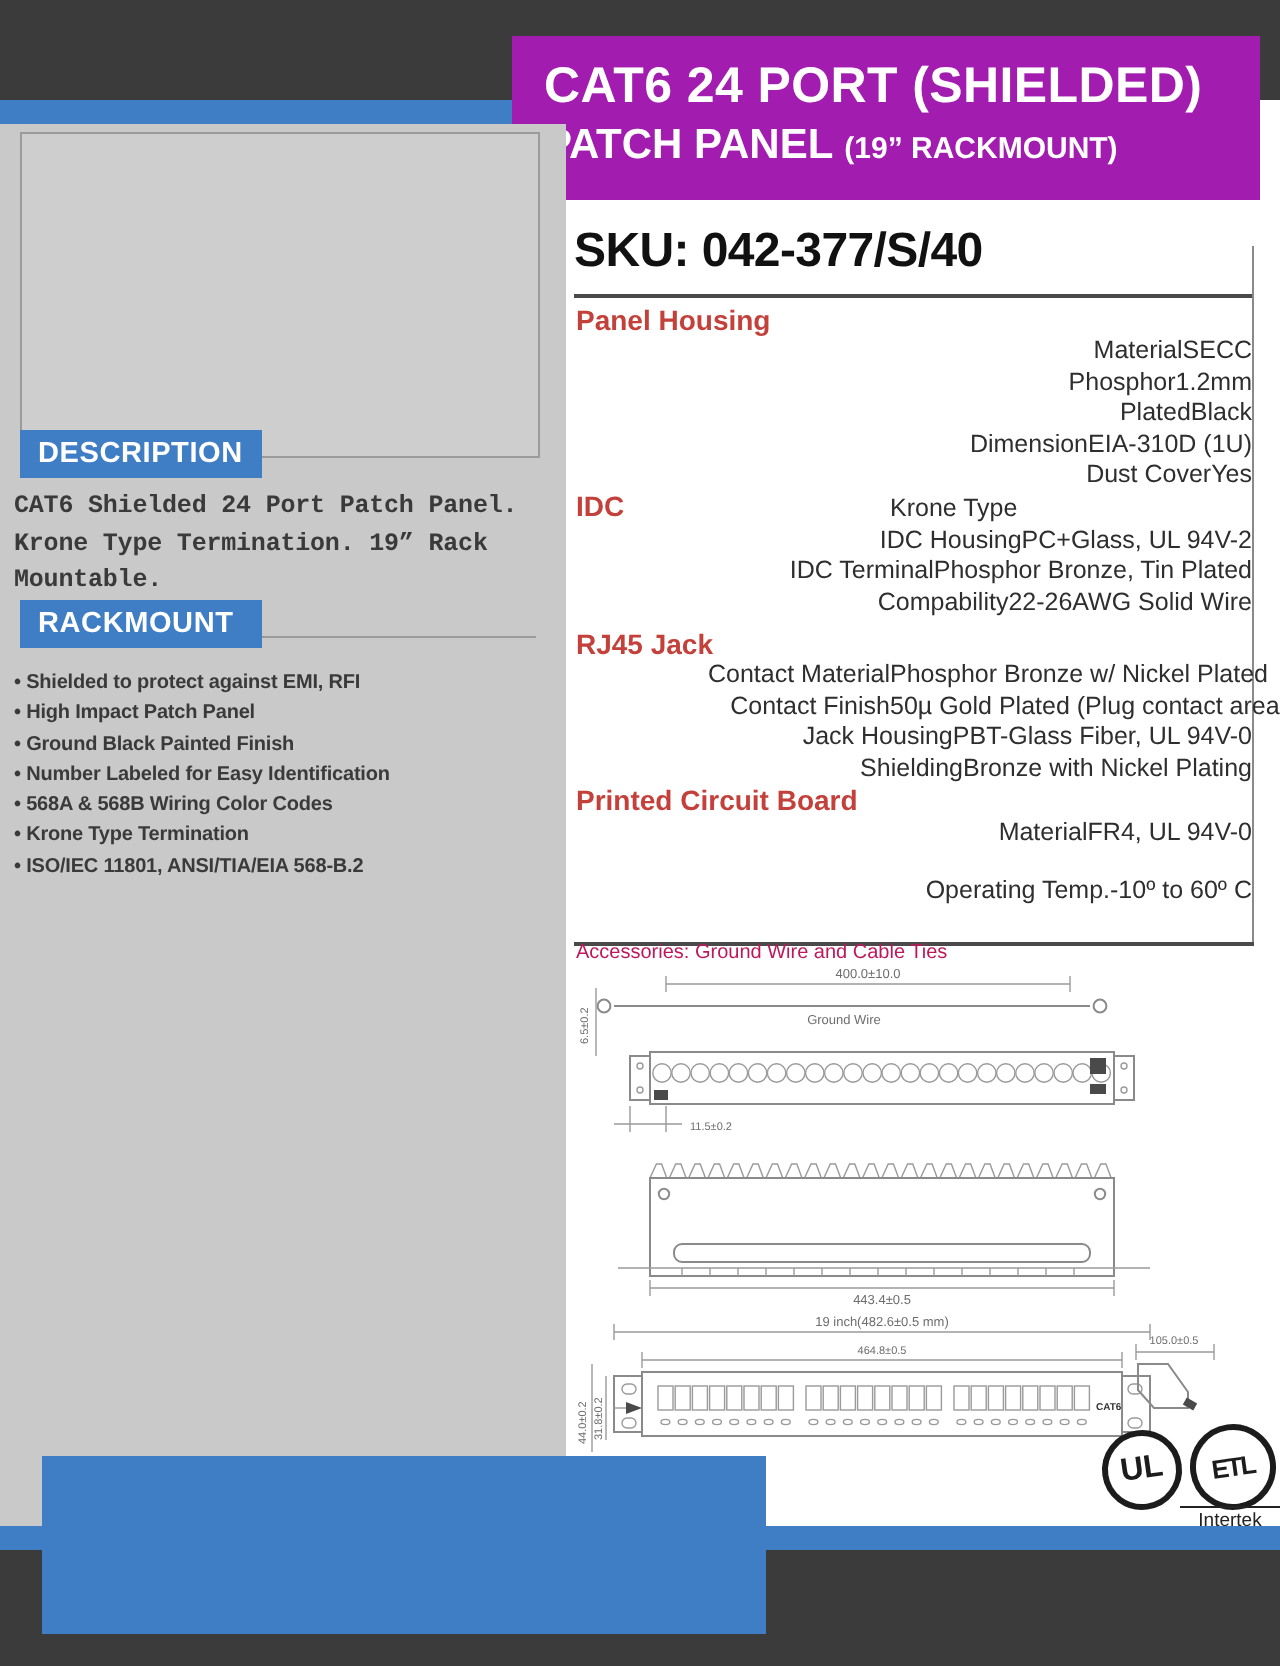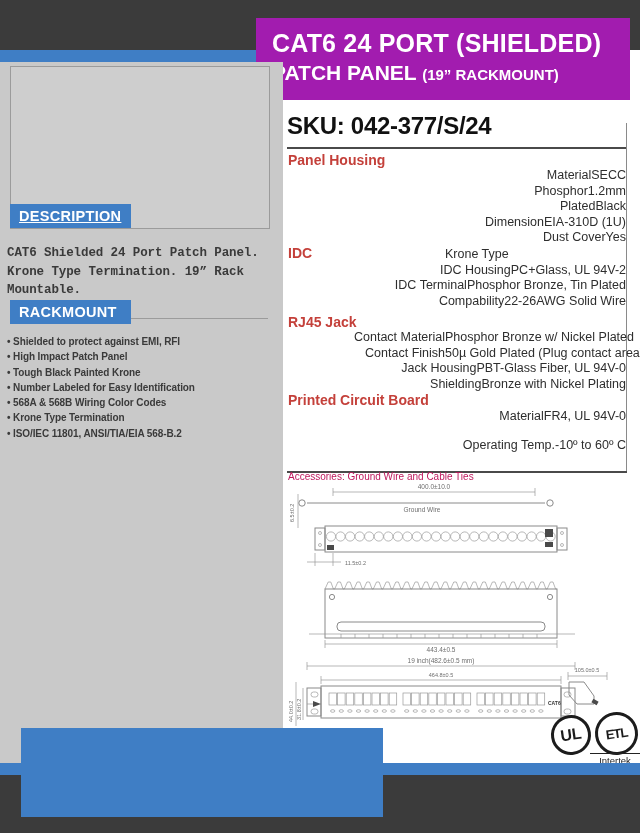--- a/index.html
+++ b/index.html
@@ -13,21 +13,21 @@
              padding:10px 0 0 16px;box-sizing:border-box;}
   .title-line1{font-size:25px;font-weight:bold;letter-spacing:.2px;line-height:30px;}
   .title-line2{font-size:21px;font-weight:bold;line-height:30px;}
   .title-line2 .sub{font-size:15px;font-weight:bold;}
   
   .left-panel{left:0;top:62px;width:283px;height:701px;background:#c9c9c9;}
   .photo-box{left:10px;top:66px;width:258px;height:161px;background:#cecece;border:1px solid #9b9b9b;}
   .section-line{left:10px;top:318px;width:258px;height:0;border-top:1px solid #9b9b9b;}
   .blue-header{width:121px;height:24px;background:#3f7ec5;color:#fff;font-size:14.5px;
                font-weight:bold;line-height:24px;padding-left:9px;box-sizing:border-box;letter-spacing:.3px;}
-  .desc-header{left:10px;top:204px;text-decoration:underline;}
+  .desc-header{left:10px;top:215px;}
   .feat-header{left:10px;top:300px;}
   .desc-text{left:7px;top:244px;width:268px;font-size:12.5px;font-weight:bold;color:#3a3a3a;
              line-height:18.5px;letter-spacing:-.1px;font-family:Liberation Mono, monospace;}
   .features-list{left:7px;top:334px;width:272px;}
   .feature-item{font-size:10px;font-weight:bold;color:#3a3a3a;line-height:15.3px;letter-spacing:-.1px;}
   
   .sku-heading{left:287px;top:112px;font-size:24px;font-weight:bold;color:#111;letter-spacing:-.3px;}
   .sku-underline{left:287px;top:147px;width:340px;height:2px;background:#4a4a4a;}
   .spec-right-rule{left:626px;top:123px;width:1px;height:349px;background:#8a8a8a;}
   .spec-bottom-rule{left:287px;top:471px;width:340px;height:2px;background:#4a4a4a;}
@@ -78,28 +78,28 @@
   <div class="abs photo-box"></div>
   <div class="abs section-line"></div>
 
   <div class="abs blue-header desc-header">DESCRIPTION</div>
   <div class="abs desc-text">CAT6 Shielded 24 Port Patch Panel. Krone Type Termination. 19” Rack Mountable.</div>
 
   <div class="abs blue-header feat-header">RACKMOUNT</div>
   <div class="abs features-list" id="features-list">
       <div class="feature-item">• Shielded to protect against EMI, RFI</div>
       <div class="feature-item">• High Impact Patch Panel</div>
-      <div class="feature-item">• Tough Black Painted Krone</div>
+      <div class="feature-item">• Ground Black Painted Finish</div>
       <div class="feature-item">• Number Labeled for Easy Identification</div>
       <div class="feature-item">• 568A &amp; 568B Wiring Color Codes</div>
       <div class="feature-item">• Krone Type Termination</div>
       <div class="feature-item">• ISO/IEC 11801, ANSI/TIA/EIA 568-B.2</div>
     </div>
 
-  <div class="abs sku-heading">SKU: 042-377/S/24</div>
+  <div class="abs sku-heading">SKU: 042-377/S/40</div>
   <div class="abs sku-underline"></div>
   <div class="abs spec-right-rule"></div>
   <div class="abs spec-bottom-rule"></div>
 
   <div class="abs spec-table" id="spec-table">
       <div class="spec-head"><span class="lbl">Panel Housing</span><span class="val"></span></div>
       <div class="spec-row"><span class="lbl">Material</span><span class="val">SECC</span></div>
       <div class="spec-row"><span class="lbl">Phosphor</span><span class="val">1.2mm</span></div>
       <div class="spec-row"><span class="lbl">Plated</span><span class="val">Black</span></div>
       <div class="spec-row"><span class="lbl">Dimension</span><span class="val">EIA-310D (1U)</span></div>

